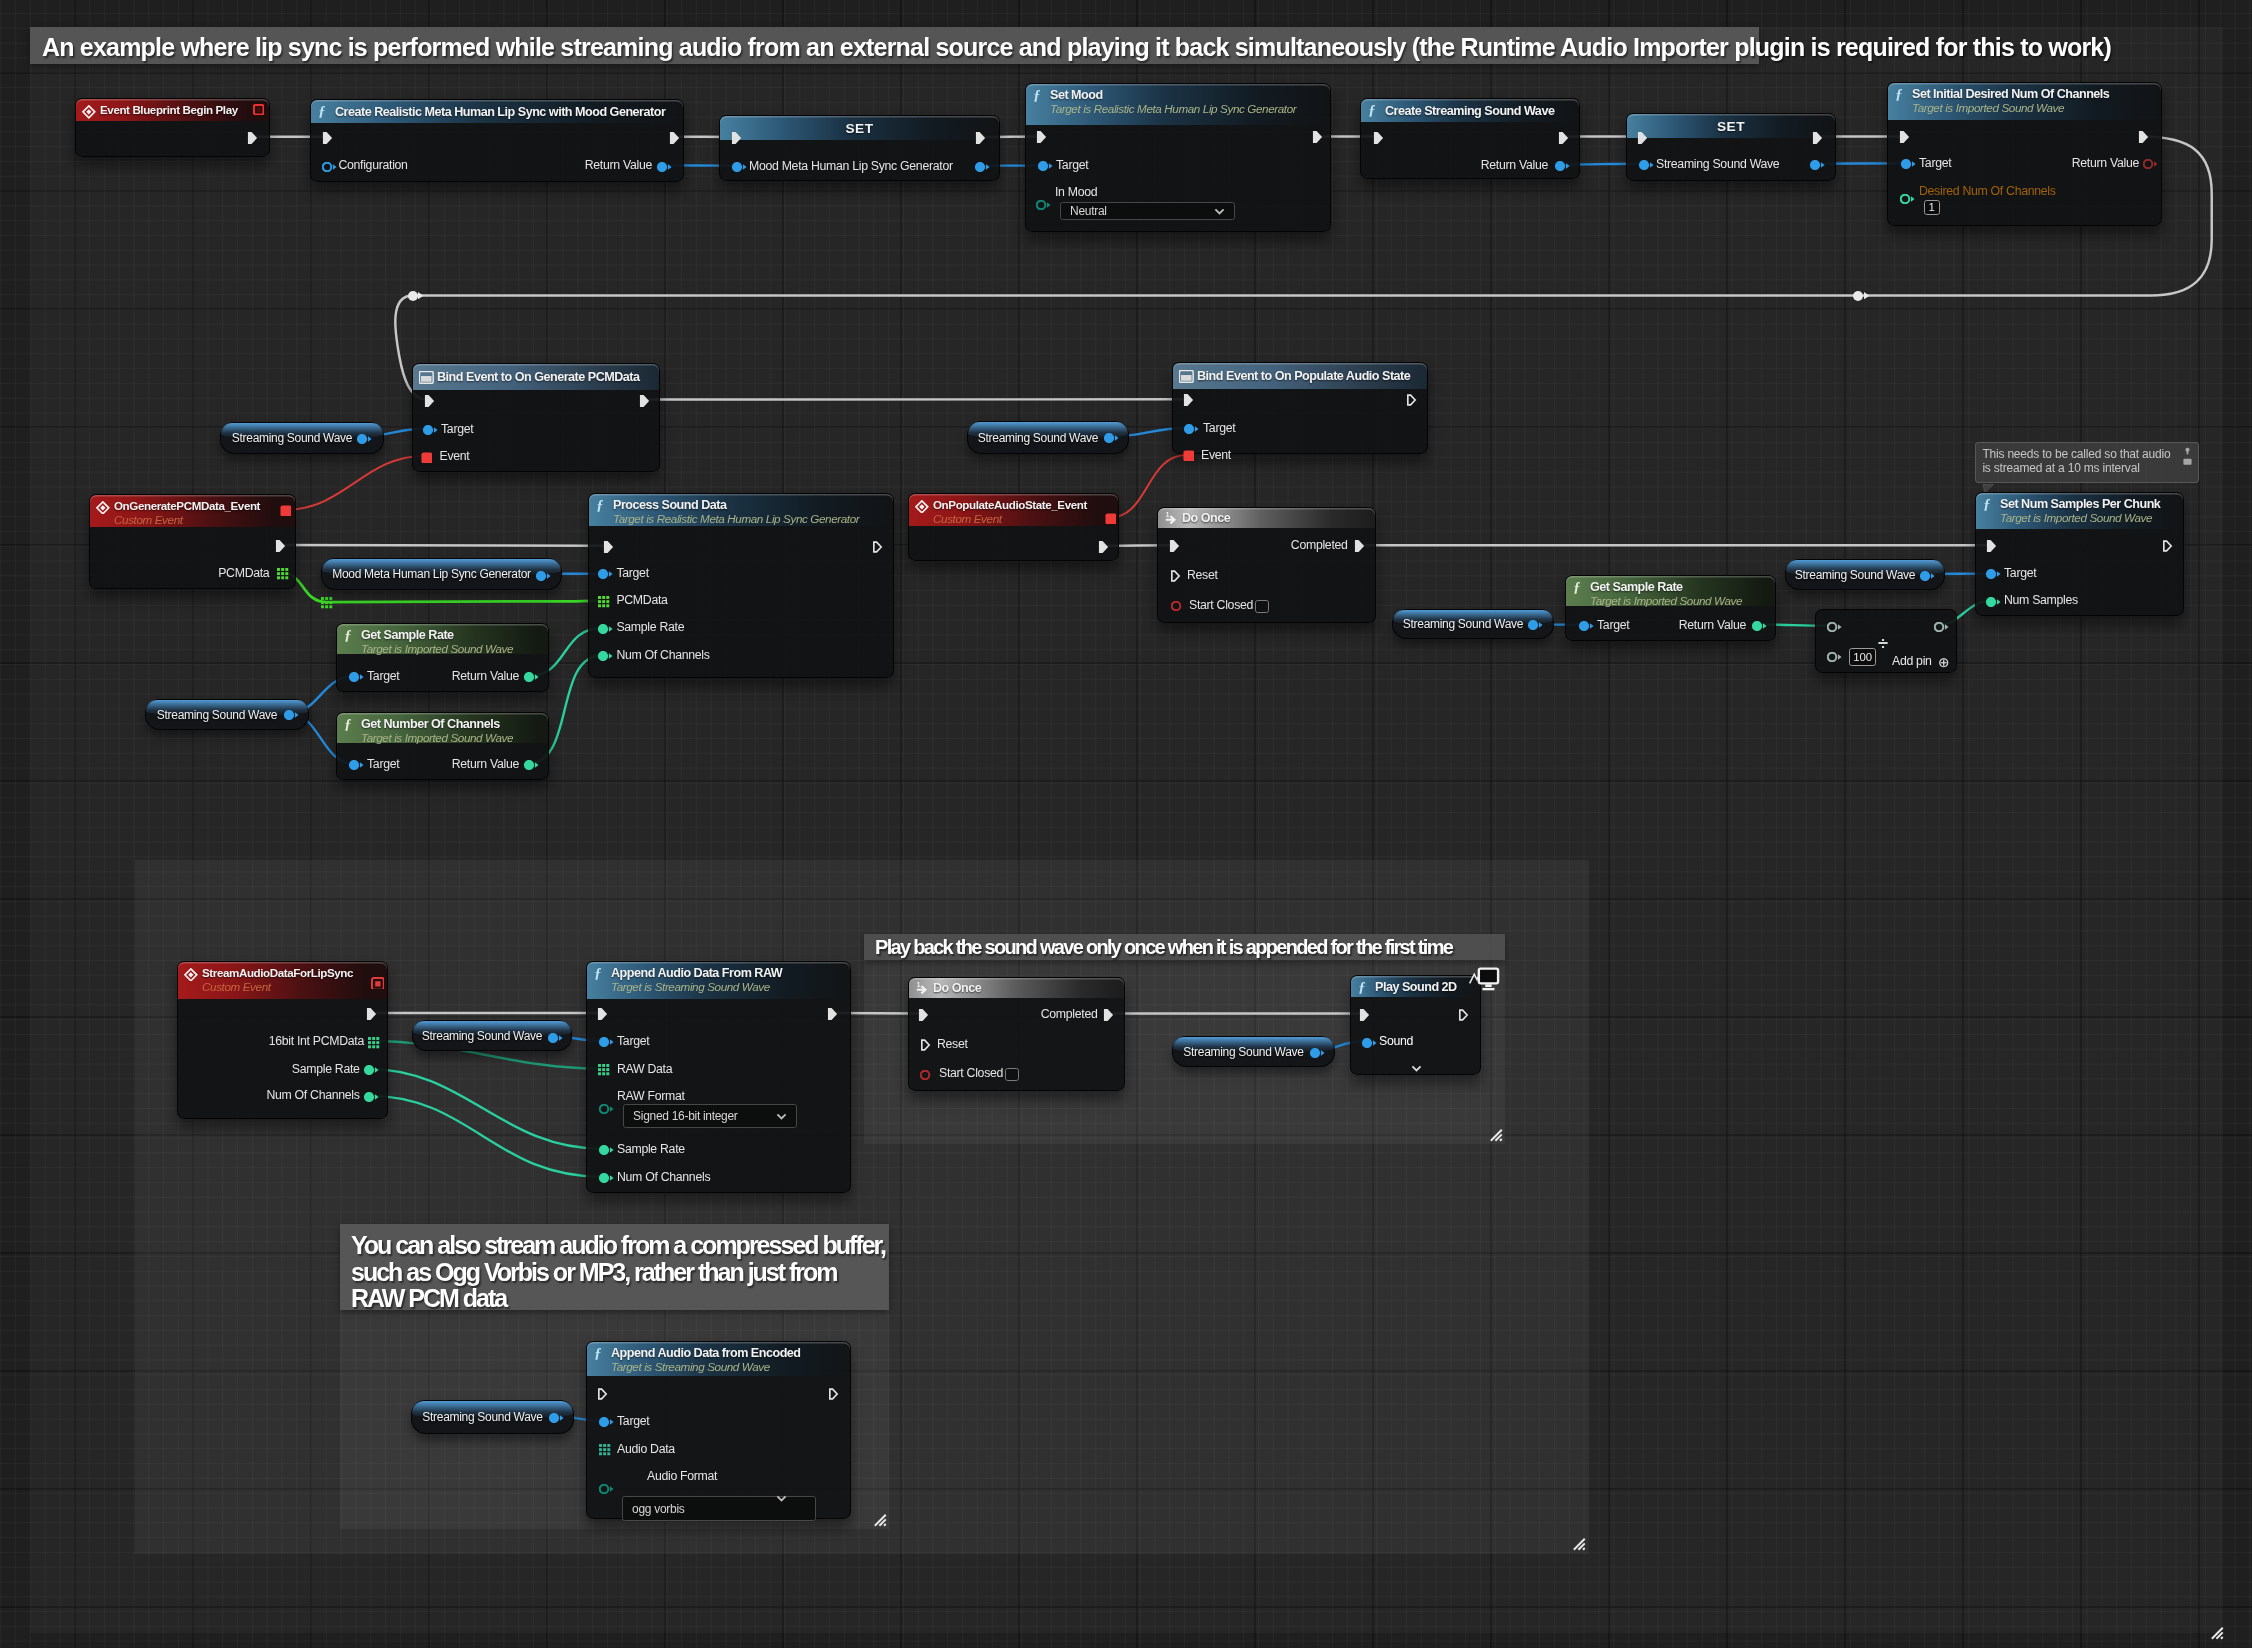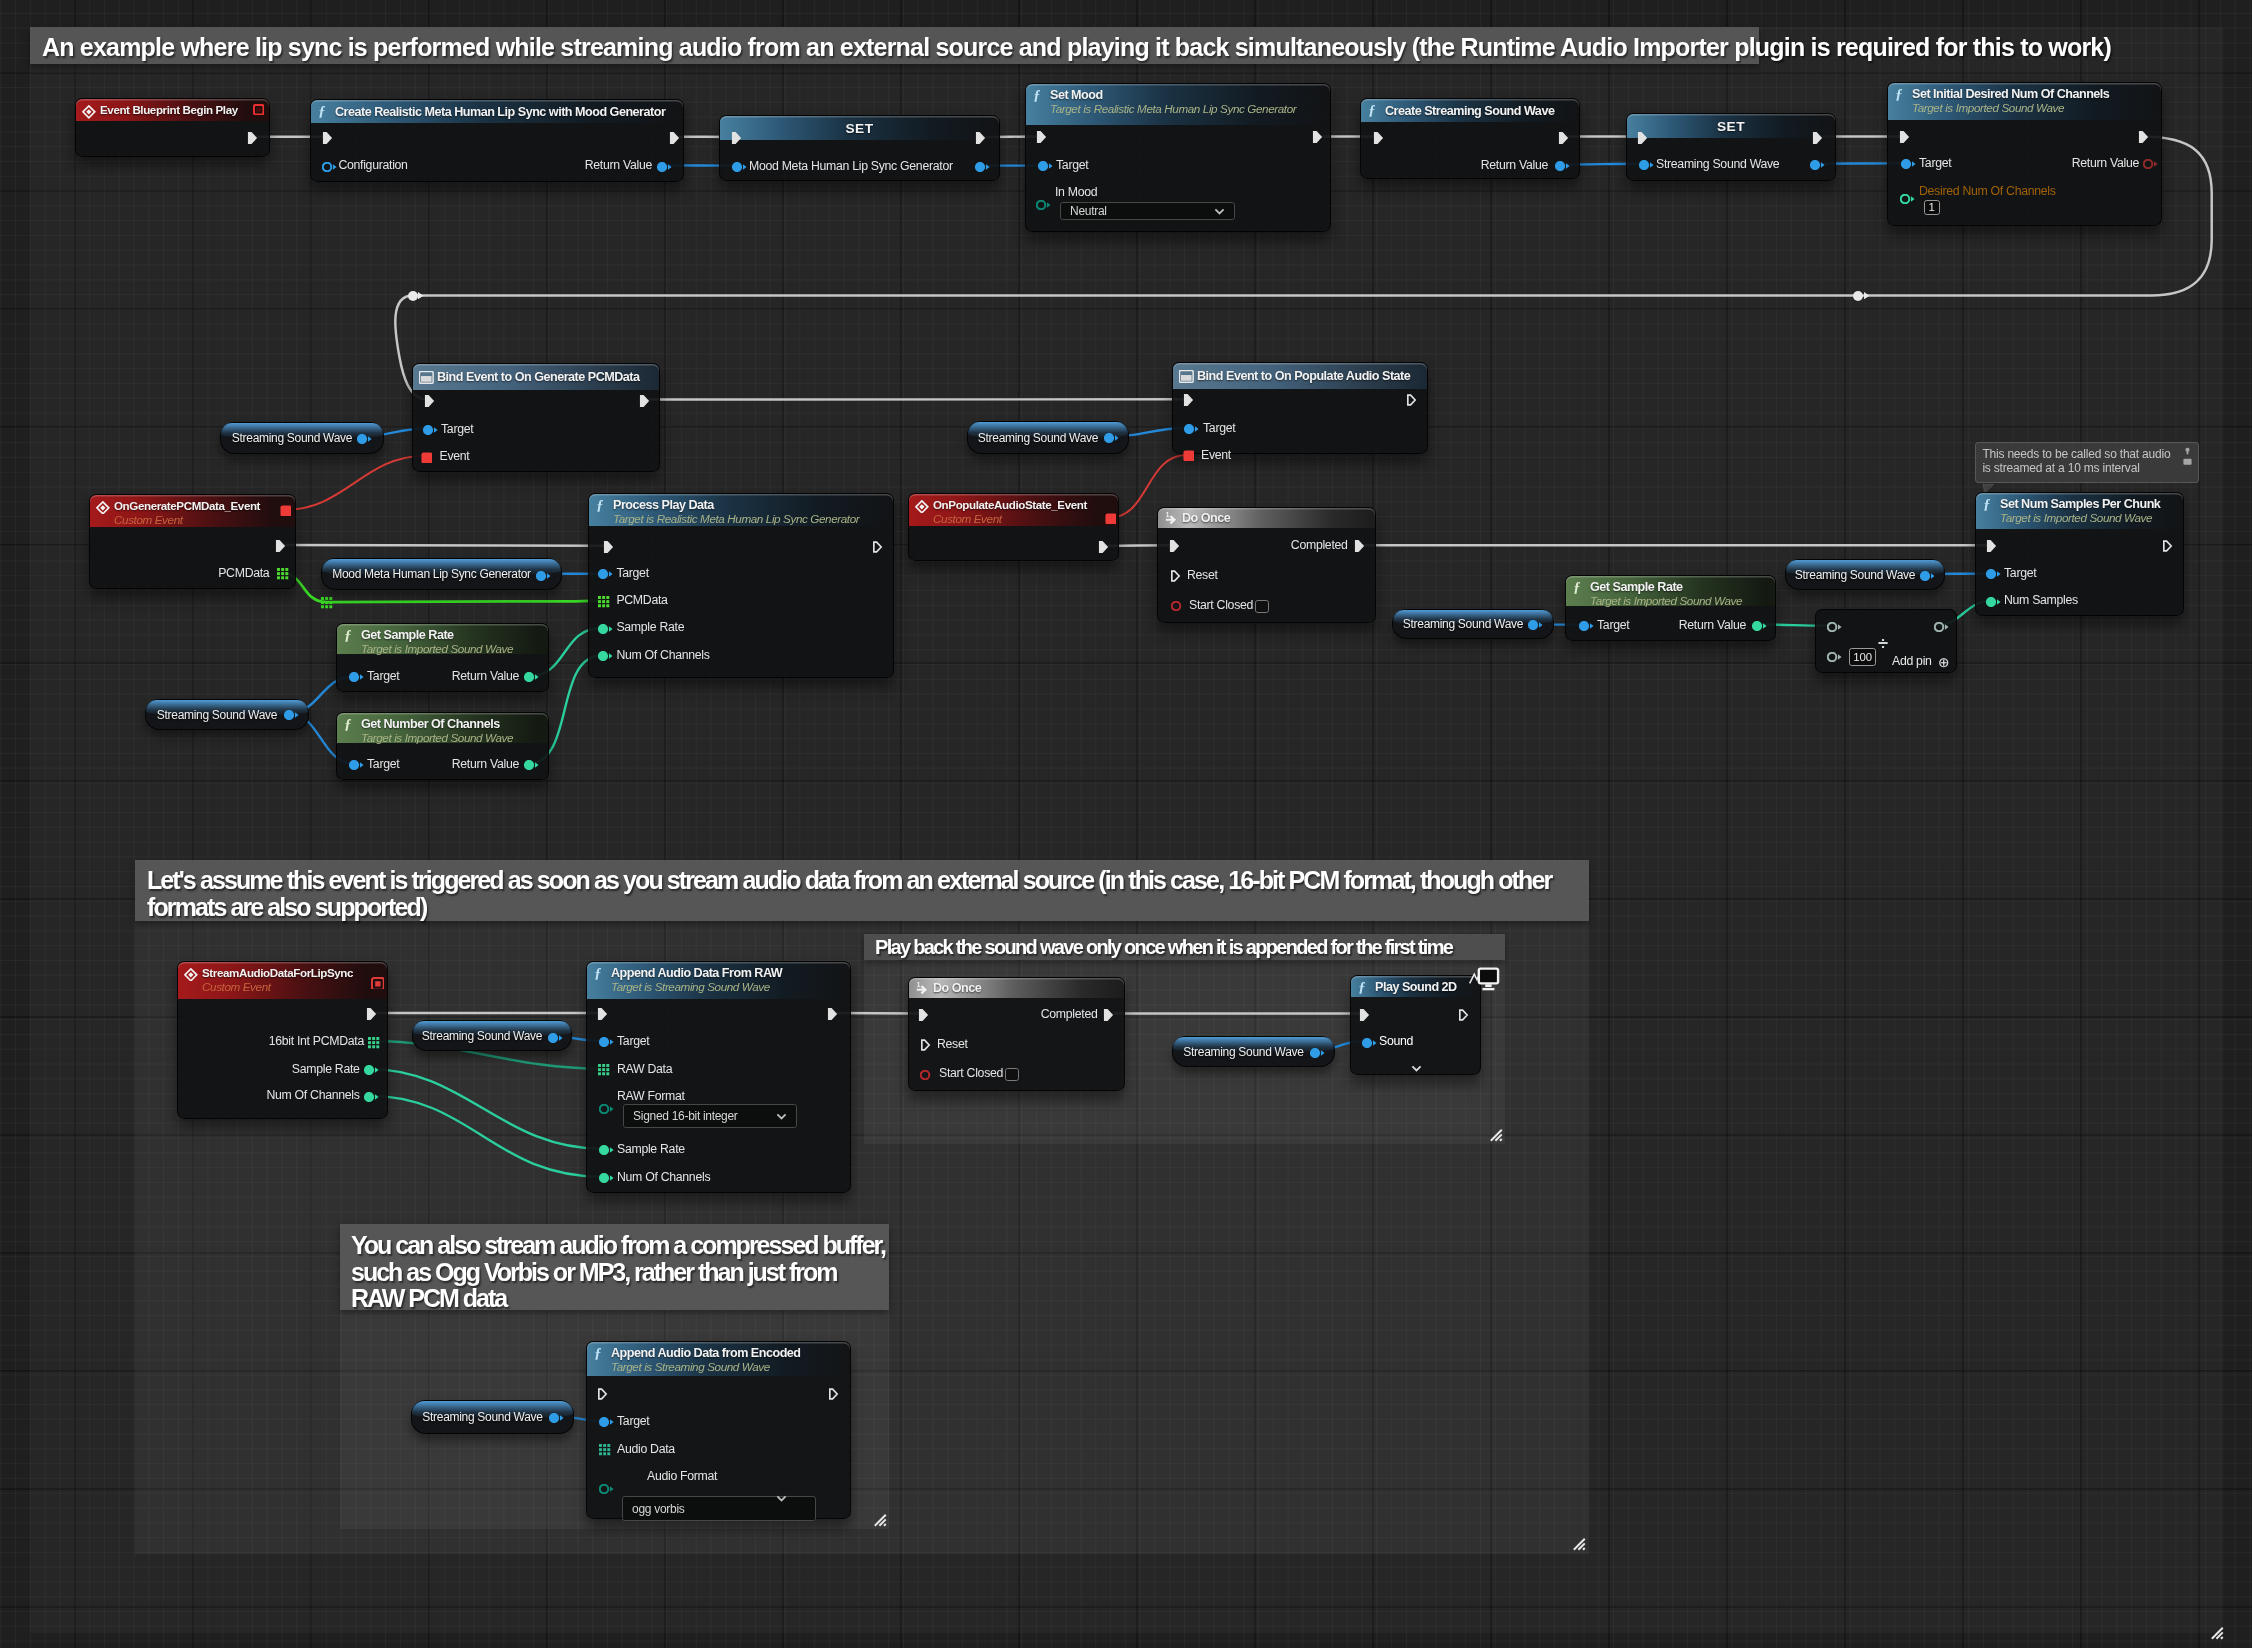--- a/index.html
+++ b/index.html
@@ -36,24 +36,20 @@
 .vbox{position:absolute;background:#0c0c0c;border:0.9px solid #9a9a9a;border-radius:2.7px;color:#e8e8e8;text-align:center;font-size:11.4px}
 .bubble{position:absolute;background:rgba(64,64,64,0.82);border:0.9px solid rgba(125,125,125,0.45);border-radius:3.7px;color:#c6c6c6;font-size:12px;letter-spacing:-0.2px;line-height:14.6px;padding:3.7px 6.4px}
 .dot{position:absolute;width:10px;height:10px;border-radius:50%;background:#e9e9e9}
 </style></head><body>
 <div id="cv">
     <div class="cbody" style="left:30px;top:27.4px;width:2193px;height:1606px;background:rgba(170,170,170,0.055)"></div>
     <div class="cbar" style="left:30px;top:27.4px;width:1729px;height:37px">
       <div style="left:12px;top:5.5px;font-size:25px;letter-spacing:-0.8px">An example where lip sync is performed while streaming audio from an external source and playing it back simultaneously (the Runtime Audio Importer plugin is required for this to work)</div>
     </div>
     <div class="cbody" style="left:135px;top:860px;width:1454px;height:694px"></div>
-    <div class="cbar" style="left:135px;top:860px;width:1454px;height:61px">
-      <div style="left:12px;top:6.4px;font-size:25px;letter-spacing:-1.9px">Let's assume this event is triggered as soon as you stream audio data from an external source (in this case, 16-bit PCM format, though other</div>
-      <div style="left:12px;top:33px;font-size:25px;letter-spacing:-1.9px">formats are also supported)</div>
-    </div>
     <div class="cbody" style="left:864px;top:934px;width:641px;height:210px"></div>
     <div class="cbar" style="left:864px;top:934px;width:641px;height:26px;background:rgba(80,80,80,0.93)">
       <div style="left:11px;top:1.8px;font-size:20px;letter-spacing:-1.7px">Play back the sound wave only once when it is appended for the first time</div>
     </div>
     <div class="cbody" style="left:340px;top:1224px;width:549px;height:305px"></div>
     <div class="cbar" style="left:340px;top:1224px;width:549px;height:86px">
       <div style="left:11px;top:7.3px;font-size:25px;letter-spacing:-2px">You can also stream audio from a compressed buffer,</div>
       <div style="left:11px;top:34px;font-size:25px;letter-spacing:-2px">such as Ogg Vorbis or MP3, rather than just from</div>
       <div style="left:11px;top:60px;font-size:25px;letter-spacing:-2px">RAW PCM data</div>
     </div>
@@ -353,21 +349,21 @@
     <div class="cap" style="left:321px;top:558px;width:241px;height:32px">
       <div class="capt">Mood Meta Human Lip Sync Generator</div>
       <svg style="position:absolute;left:214px;top:11.5px;" width="15.5" height="10" viewBox="0 0 17 11">
         <circle cx="5.5" cy="5.5" r="5.6" fill="#2f9ce8"></circle>
         <path d="M12 2.4 L16 5.5 L12 8.6 Z" fill="#2f9ce8"></path>
       </svg>
     </div>
     <div class="node " style="left:588px;top:493px;width:306px;height:185px">
       <div class="hdr blue" style="height:31.5px"></div>
       <span class="fic">ƒ</span>
-      <div class="ht" style="top:3.7px">Process Play Data</div>
+      <div class="ht" style="top:3.7px">Process Sound Data</div>
       <div class="hs" style="top:18px;">Target is Realistic Meta Human Lip Sync Generator</div>
       <svg style="position:absolute;left:13.5px;top:47px;" width="11" height="12" viewBox="0 0 12 13">
         <path d="M1 0 L5 0 L11 6.5 L5 13 L1 13 Z" fill="#e2e2e2"></path>
       </svg>
       <svg style="position:absolute;left:283px;top:47px;" width="11" height="12" viewBox="0 0 12 13">
         <path d="M2 1.2 L5 1.2 L10 6.5 L5 11.8 L2 11.8 Z" fill="none" stroke="#e2e2e2" stroke-width="1.8"></path>
       </svg>
       <svg style="position:absolute;left:9.4px;top:75px;" width="15.5" height="10" viewBox="0 0 17 11">
         <circle cx="5.5" cy="5.5" r="5.6" fill="#2f9ce8"></circle>
         <path d="M12 2.4 L16 5.5 L12 8.6 Z" fill="#2f9ce8"></path>

